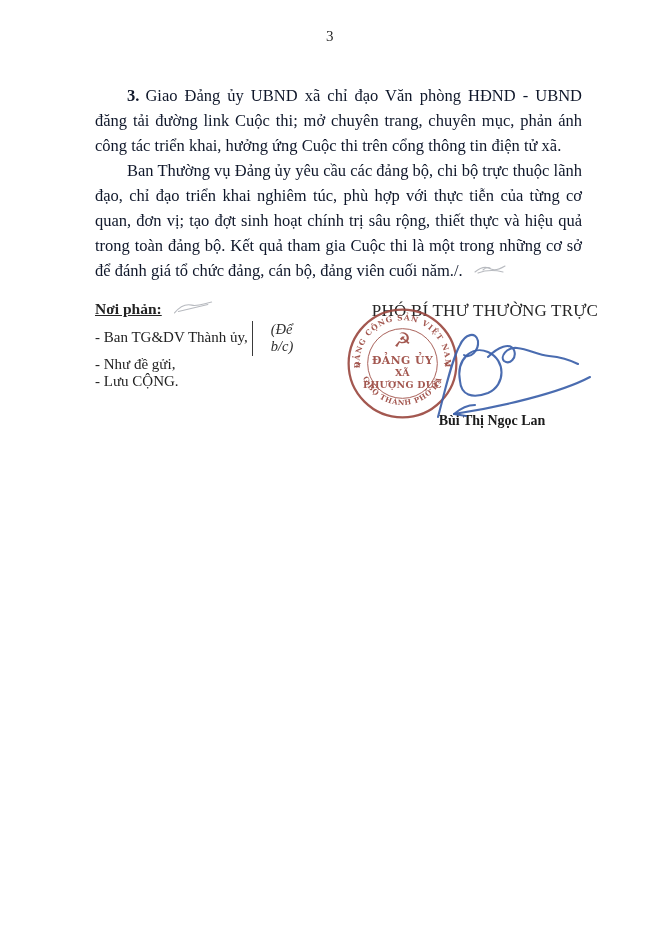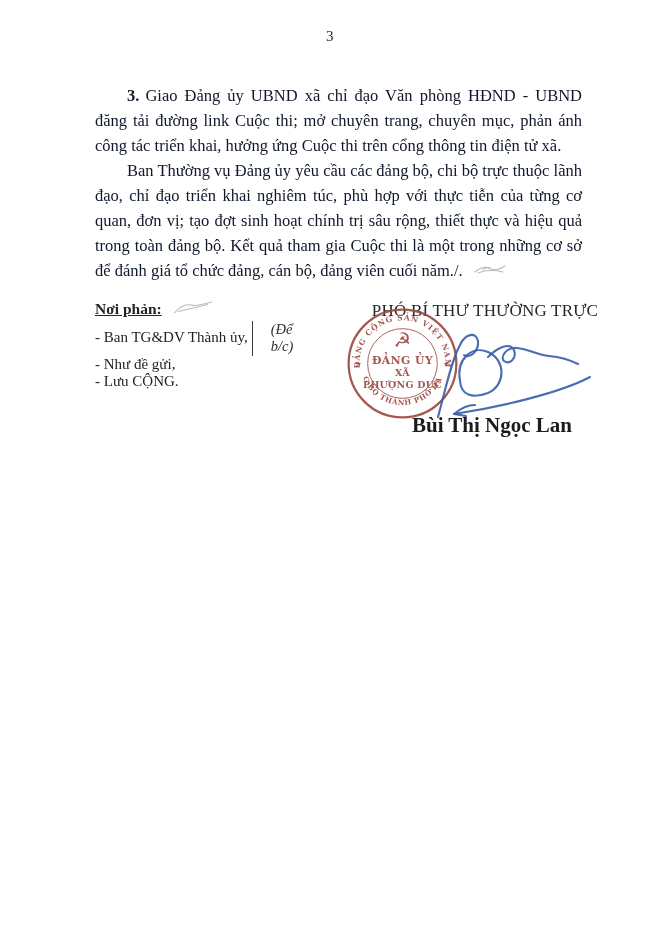--- a/index.html
+++ b/index.html
@@ -44,21 +44,21 @@
   .recipient-item { white-space:nowrap; }
   .bc-note {
     border-left:1.4px solid #3a3a3a; margin-left:4px; padding-left:18px;
     font-style:italic; font-size:14.5px; line-height:17.5px; color:#2e2e2e;
   }
 
   .sig-block { flex:1; text-align:center; position:relative; }
   .sig-authority { font-weight:700; font-size:16px; letter-spacing:0.2px; color:#1f1f1f; }
   .sig-title { font-size:17px; letter-spacing:0.2px; margin-top:1px; color:#262626; }
   .sig-area { height:92px; position:relative; }
-  .sig-name { font-weight:700; font-size:21px; color:#1c1c1c; padding-left:14px; }
+  .sig-name { font-weight:700; font-size:14px; color:#1c1c1c; padding-left:14px; }
 
   .stamp {
     position:absolute; left:16px; top:-14px; width:113px; height:113px;
     z-index:1; opacity:0.92;
   }
   .st-ring-outer { fill:none; stroke:#9c4a42; stroke-width:2.4; }
   .st-ring-inner { fill:none; stroke:#9c4a42; stroke-width:1; }
   .st-arc {
     fill:#9c4a42; font-size:8px; font-weight:700; letter-spacing:1.1px;
     font-family:"DejaVu Serif", serif;

